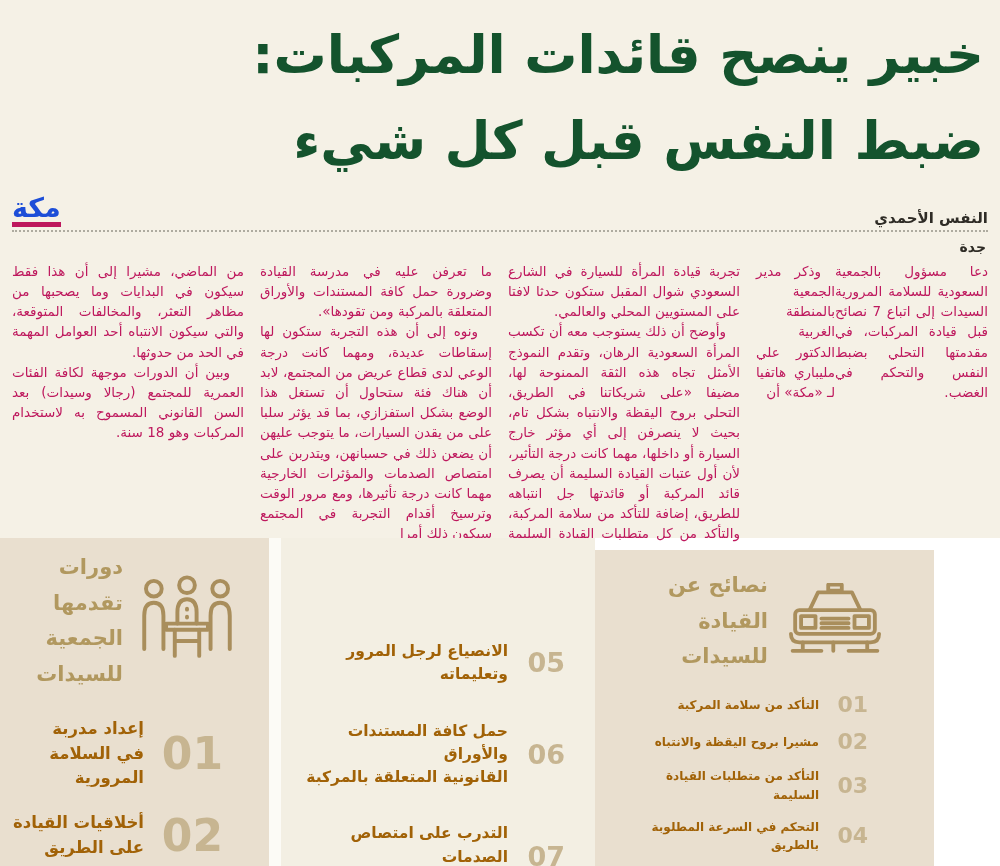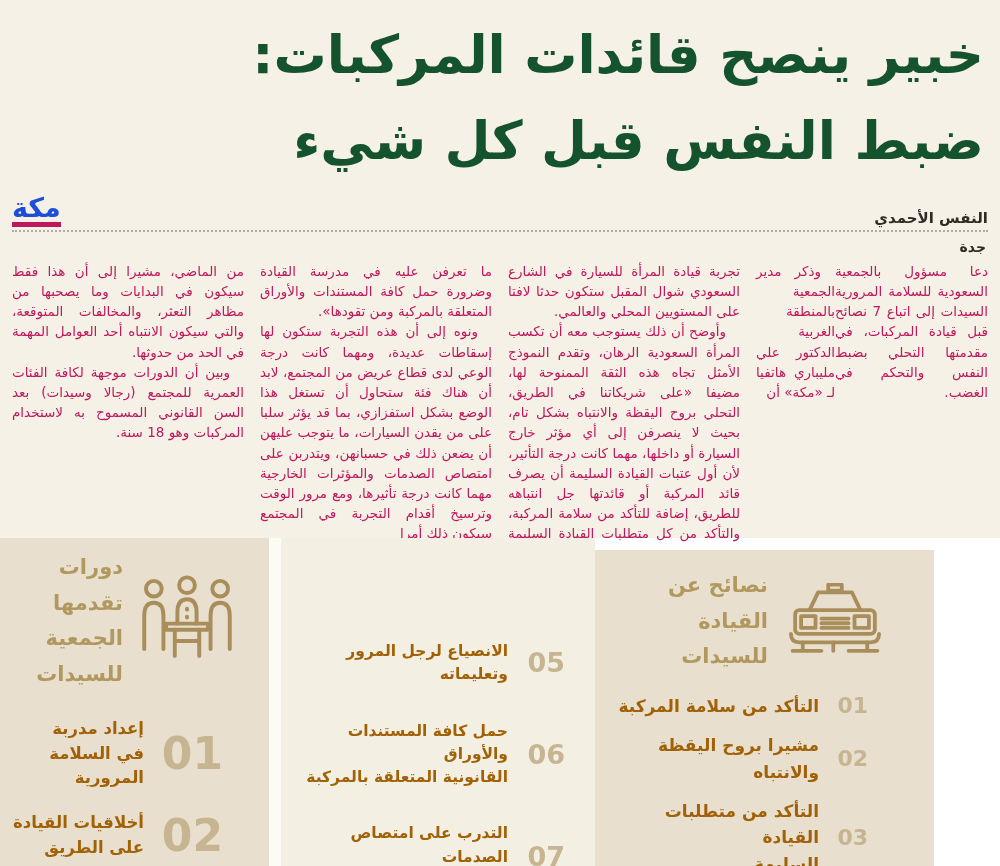--- a/index.html
+++ b/index.html
@@ -119,21 +119,21 @@
   .item-label {
     font-weight:bold;
     color:#a16207;
     text-align:right;
     white-space:pre-line;
   }
   
   .tips-list { margin-top:18px; padding-right:66px; }
   .tips-list .item-row { margin-bottom:13px; }
   .tips-list .item-num { font-size:22px; width:34px; }
-  .tips-list .item-label { font-size:17px; line-height:1.55; width:205px; }
+  .tips-list .item-label { font-size:12px; line-height:1.55; width:205px; }
   
   .panel-mid .item-row { margin-bottom:33px; }
   .panel-mid .item-num { font-size:27px; width:42px; }
   .panel-mid .item-label { font-size:15.5px; line-height:1.5; width:225px; }
   
   .courses-list { margin-top:24px; padding-right:46px; }
   .courses-list .item-row { margin-bottom:20px; }
   .courses-list .item-num { font-size:44px; width:64px; }
   .courses-list .item-label { font-size:16.5px; line-height:1.5; width:175px; }
 </style>

